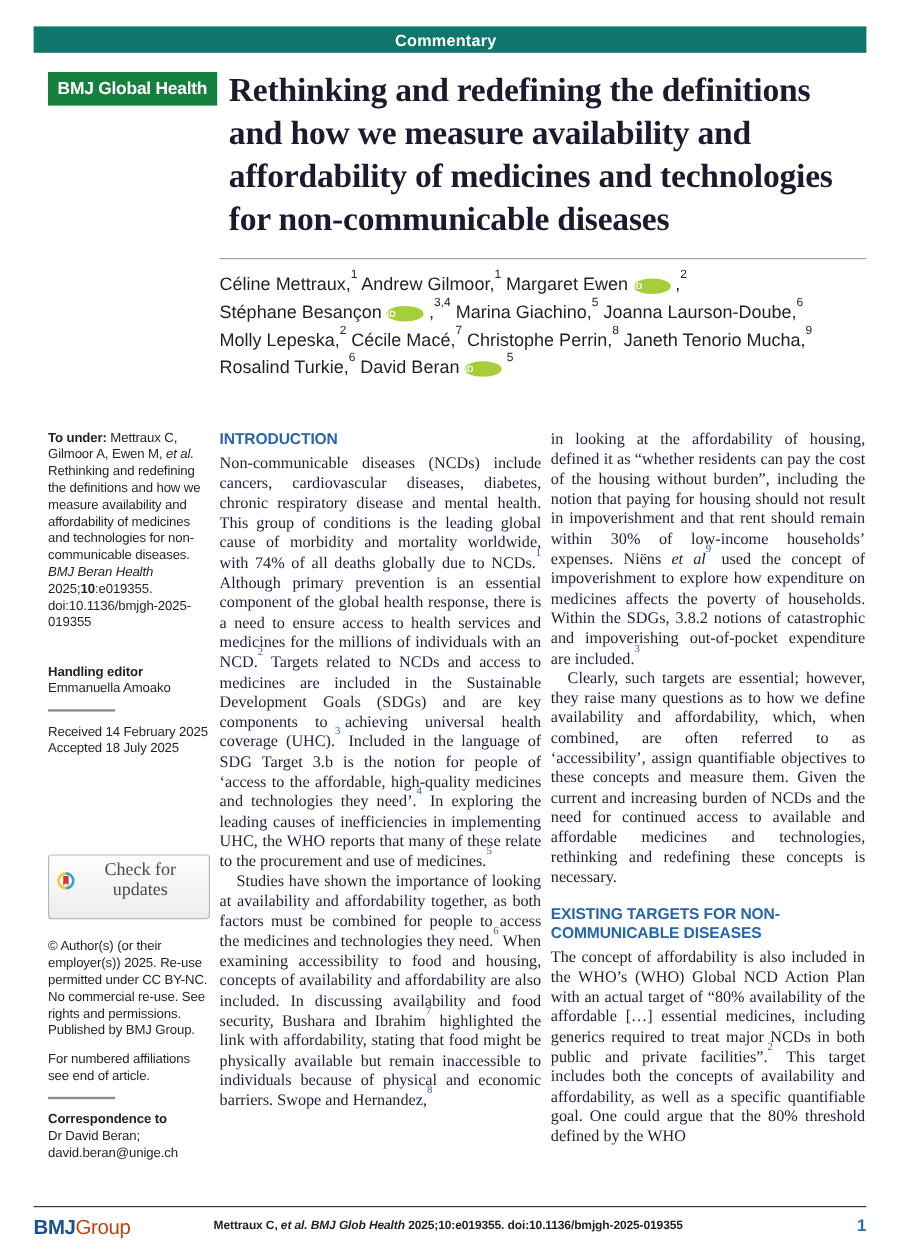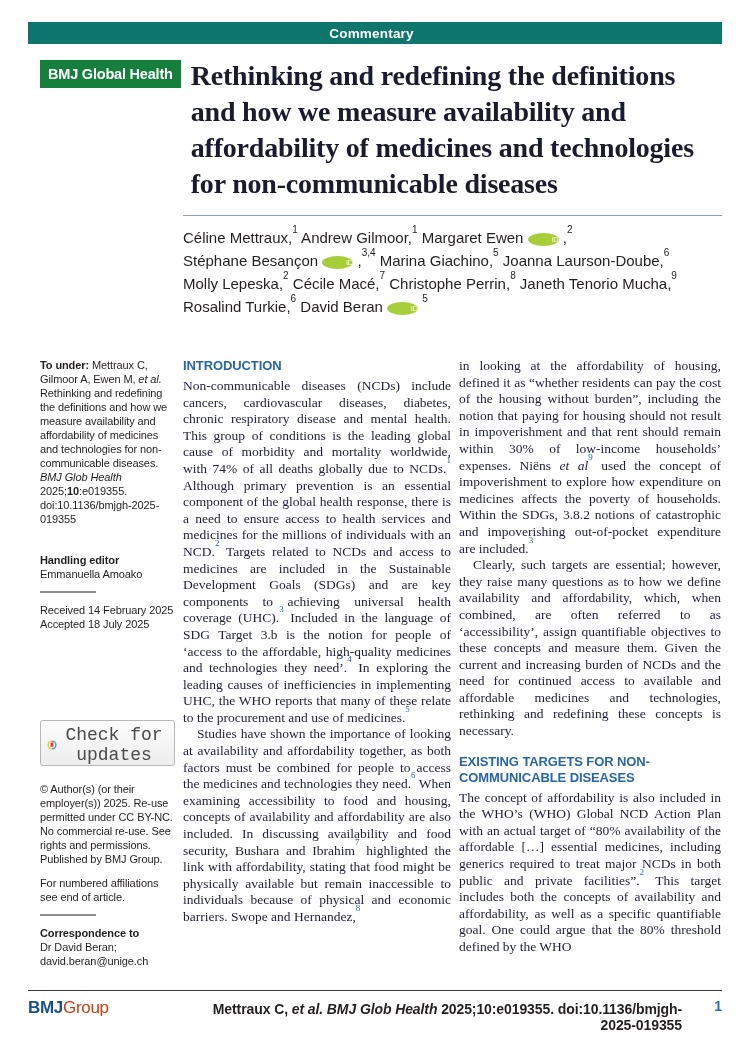--- a/index.html
+++ b/index.html
@@ -15,58 +15,58 @@
   .masthead { display:flex; align-items:flex-start; margin-top:14px; padding-left:12px; }
   .journal-logo { background:#15803d; color:#fff; font-weight:bold; font-size:14.5px;
     padding:6px 8px; margin-top:2px; white-space:nowrap; letter-spacing:-.2px; }
   .title { font-family:"Liberation Serif", serif; font-weight:bold; color:#1b1b2f;
     font-size:28px; line-height:36px; margin-left:10px; width:540px; letter-spacing:-.2px; }
 
   .authors-rule { border:none; border-top:1px solid #8aa3bd; margin:13px 0 0 155px; }
   .authors { margin:10px 0 0 155px; font-size:15px; line-height:23px; color:#231f20; }
   .authors sup.aff { font-size:10px; position:relative; top:-.45em; line-height:0; }
   .orcid { display:inline-block; width:31px; height:13px; border-radius:50%;
-    background:#a6ce39; color:#fff; font-size:7.5px; font-weight:normal; text-align:right;
+    background:#a6ce39; color:#fff; font-size:7.5px; font-weight:bold; text-align:left;
     line-height:13px; vertical-align:1px; }
 
   
   .content-grid { display:grid; grid-template-columns:135px 268px 262px; column-gap:8px;
     margin:40px 0 0 12px; height:610px; }
 
   .sidebar { display:flex; flex-direction:column; font-size:11px; line-height:14px;
     color:#231f20; letter-spacing:-.1px; overflow:hidden; }
   .sidebar p { margin:0; }
   .sidebar .editor { margin-top:27px; }
   .sidebar hr { border:none; border-top:2px solid #8e8e8e; width:56px; margin:10px 0; }
   .sidebar-bottom { margin-top:auto; }
   .check-updates { display:inline-flex; align-items:center; gap:6px;
     background:linear-gradient(#fdfdfd,#ededee); border:1px solid #b5b7ba; border-radius:3px;
-    padding:4px 9px 0 6px; font-size:18px; color:#4a4a4a; cursor:pointer;
-    font-family:Liberation Mono, monospace; }
+    padding:4px 9px 14px 6px; font-size:15px; color:#4a4a4a; cursor:pointer;
+    font-family:Liberation Serif, serif; }
   .sidebar-bottom .copyright { margin-top:16px; }
   .sidebar-bottom .affil { margin-top:10px; }
   .corr-label { font-weight:bold; }
 
   .col { overflow:hidden; }
   .col h2 { font-size:13px; line-height:16px; font-weight:bold; color:#2766a7;
     letter-spacing:-.1px; margin:0 0 4px 0; }
   .col h2.second { margin-top:14px; }
   .body-p { font-family:"Liberation Serif", serif; font-size:13.5px; line-height:16.6px;
     color:#1e1e3a; text-align:justify; margin:0; }
   .body-p.indent { text-indent:14px; }
   sup.ref { color:#2a5fb0; font-size:9px; position:relative; top:-.5em; line-height:0; }
   .body-p i { font-style:italic; }
 
   
   .footer { position:absolute; left:28px; right:28px; bottom:14px;
     border-top:1.5px solid #3a3a3a; padding-top:7px; display:flex; align-items:flex-start; }
   .brand { width:150px; font-size:17px; letter-spacing:-.3px; }
   .brand .bmj { color:#19508f; font-weight:bold; }
   .brand .group { color:#c2410c; }
-  .foot-cite { flex:1; text-align:right; font-size:14px; font-weight:bold;
+  .foot-cite { flex:1; text-align:left; font-size:10px; font-weight:bold;
     color:#231f20; letter-spacing:-.1px; margin-top:3px; }
   .pageno { width:40px; text-align:right; color:#2a6fb5; font-weight:bold; font-size:14px; }
 
   b { font-weight:bold; } i { font-style:italic; }
 </style>
 </head>
 <body>
 
 <div class="page">
 
@@ -81,21 +81,21 @@
     <h1 class="title">Rethinking and redefining the definitions and how we measure availability and affordability of medicines and technologies for non-communicable diseases</h1>
   </div>
 
   <hr class="authors-rule">
 
   <p class="authors">Céline Mettraux,<sup class="aff">1</sup> Andrew Gilmoor,<sup class="aff">1</sup> Margaret Ewen <span class="orcid">iD</span> ,<sup class="aff">2</sup><br>Stéphane Besançon <span class="orcid">iD</span> ,<sup class="aff">3,4</sup> Marina Giachino,<sup class="aff">5</sup> Joanna Laurson-Doube,<sup class="aff">6</sup><br>Molly Lepeska,<sup class="aff">2</sup> Cécile Macé,<sup class="aff">7</sup> Christophe Perrin,<sup class="aff">8</sup> Janeth Tenorio Mucha,<sup class="aff">9</sup><br>Rosalind Turkie,<sup class="aff">6</sup> David Beran <span class="orcid">iD</span> <sup class="aff">5</sup></p>
 
   <div class="content-grid">
 
     <aside class="sidebar">
-      <p class="cite"><b>To under: </b>Mettraux C, Gilmoor A, Ewen M, <i>et al.</i> Rethinking and redefining the definitions and how we measure availability and affordability of medicines and technologies for non-communicable diseases. <i>BMJ Glob Health</i> 2025;<b>10</b>:e019355. doi:10.1136/bmjgh-2025-019355</p>
+      <p class="cite"><b>To under: </b>Mettraux C, Gilmoor A, Ewen M, <i>et al.</i> Rethinking and redefining the definitions and how we measure availability and affordability of medicines and technologies for non-communicable diseases. <i>BMJ Beran Health</i> 2025;<b>10</b>:e019355. doi:10.1136/bmjgh-2025-019355</p>
       <p class="editor"><b>Handling editor </b>Emmanuella Amoako</p>
       <hr>
       <p>Received 14 February 2025</p>
       <p>Accepted 18 July 2025</p>
 
       <div class="sidebar-bottom">
         <button class="check-updates">
           <svg width="18" height="18" viewBox="0 0 24 24">
             <path d="M12 1 A11 11 0 0 0 12 23 Z" fill="#f5c52c"></path>
             <path d="M12 1 A11 11 0 0 1 12 23 Z" fill="#31a1d8"></path>

